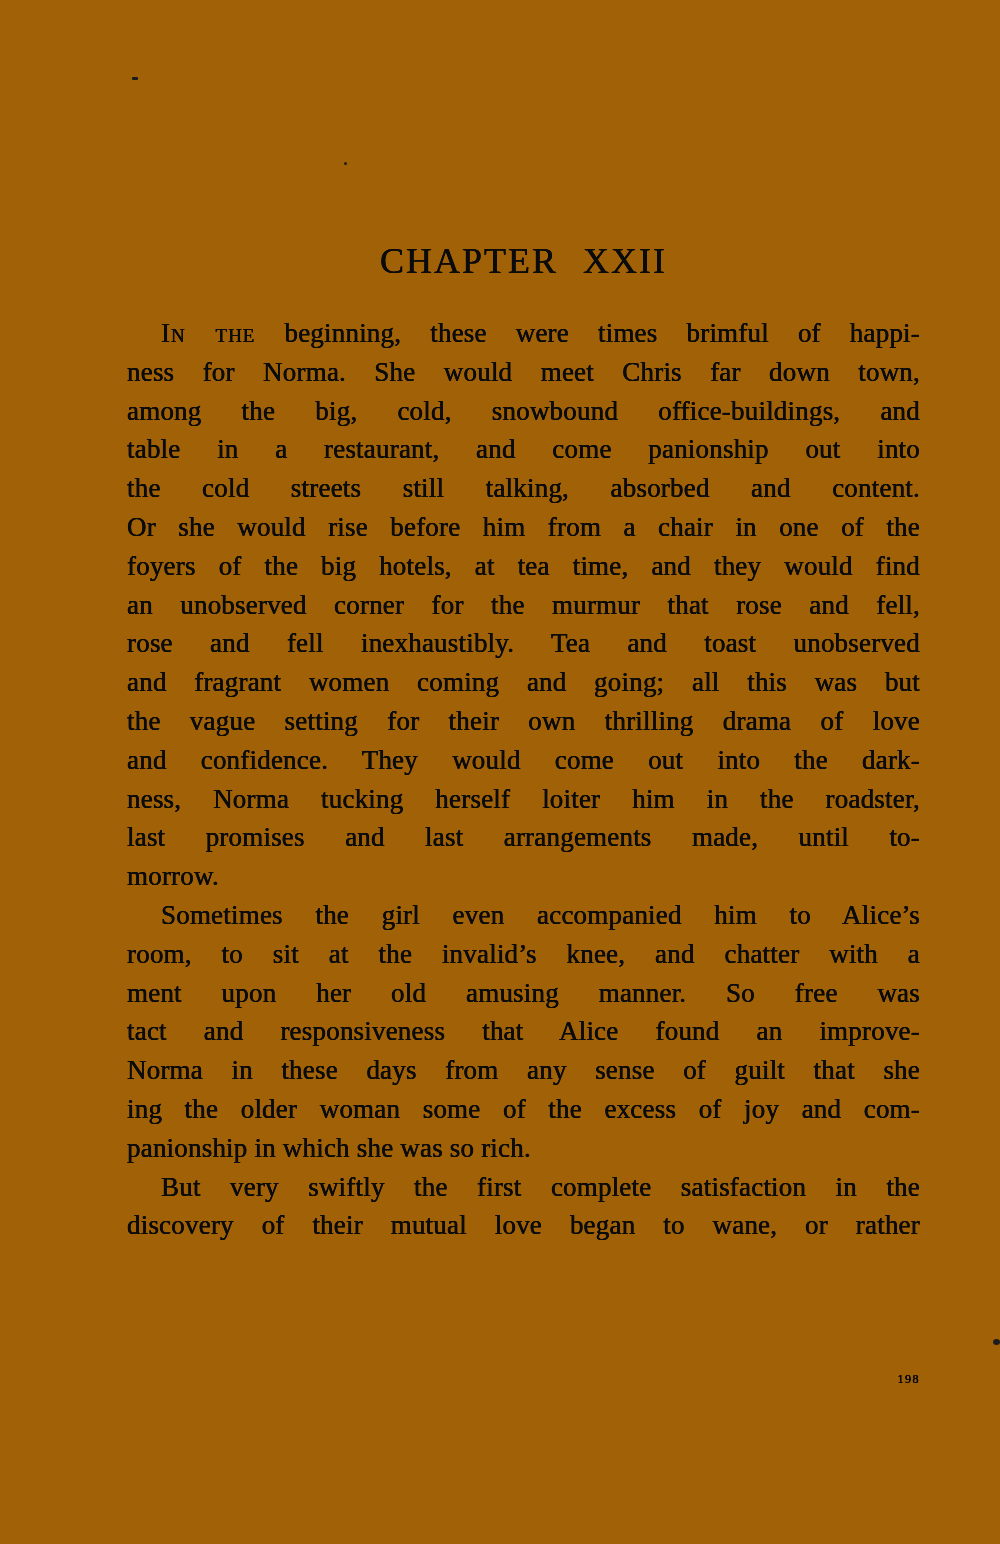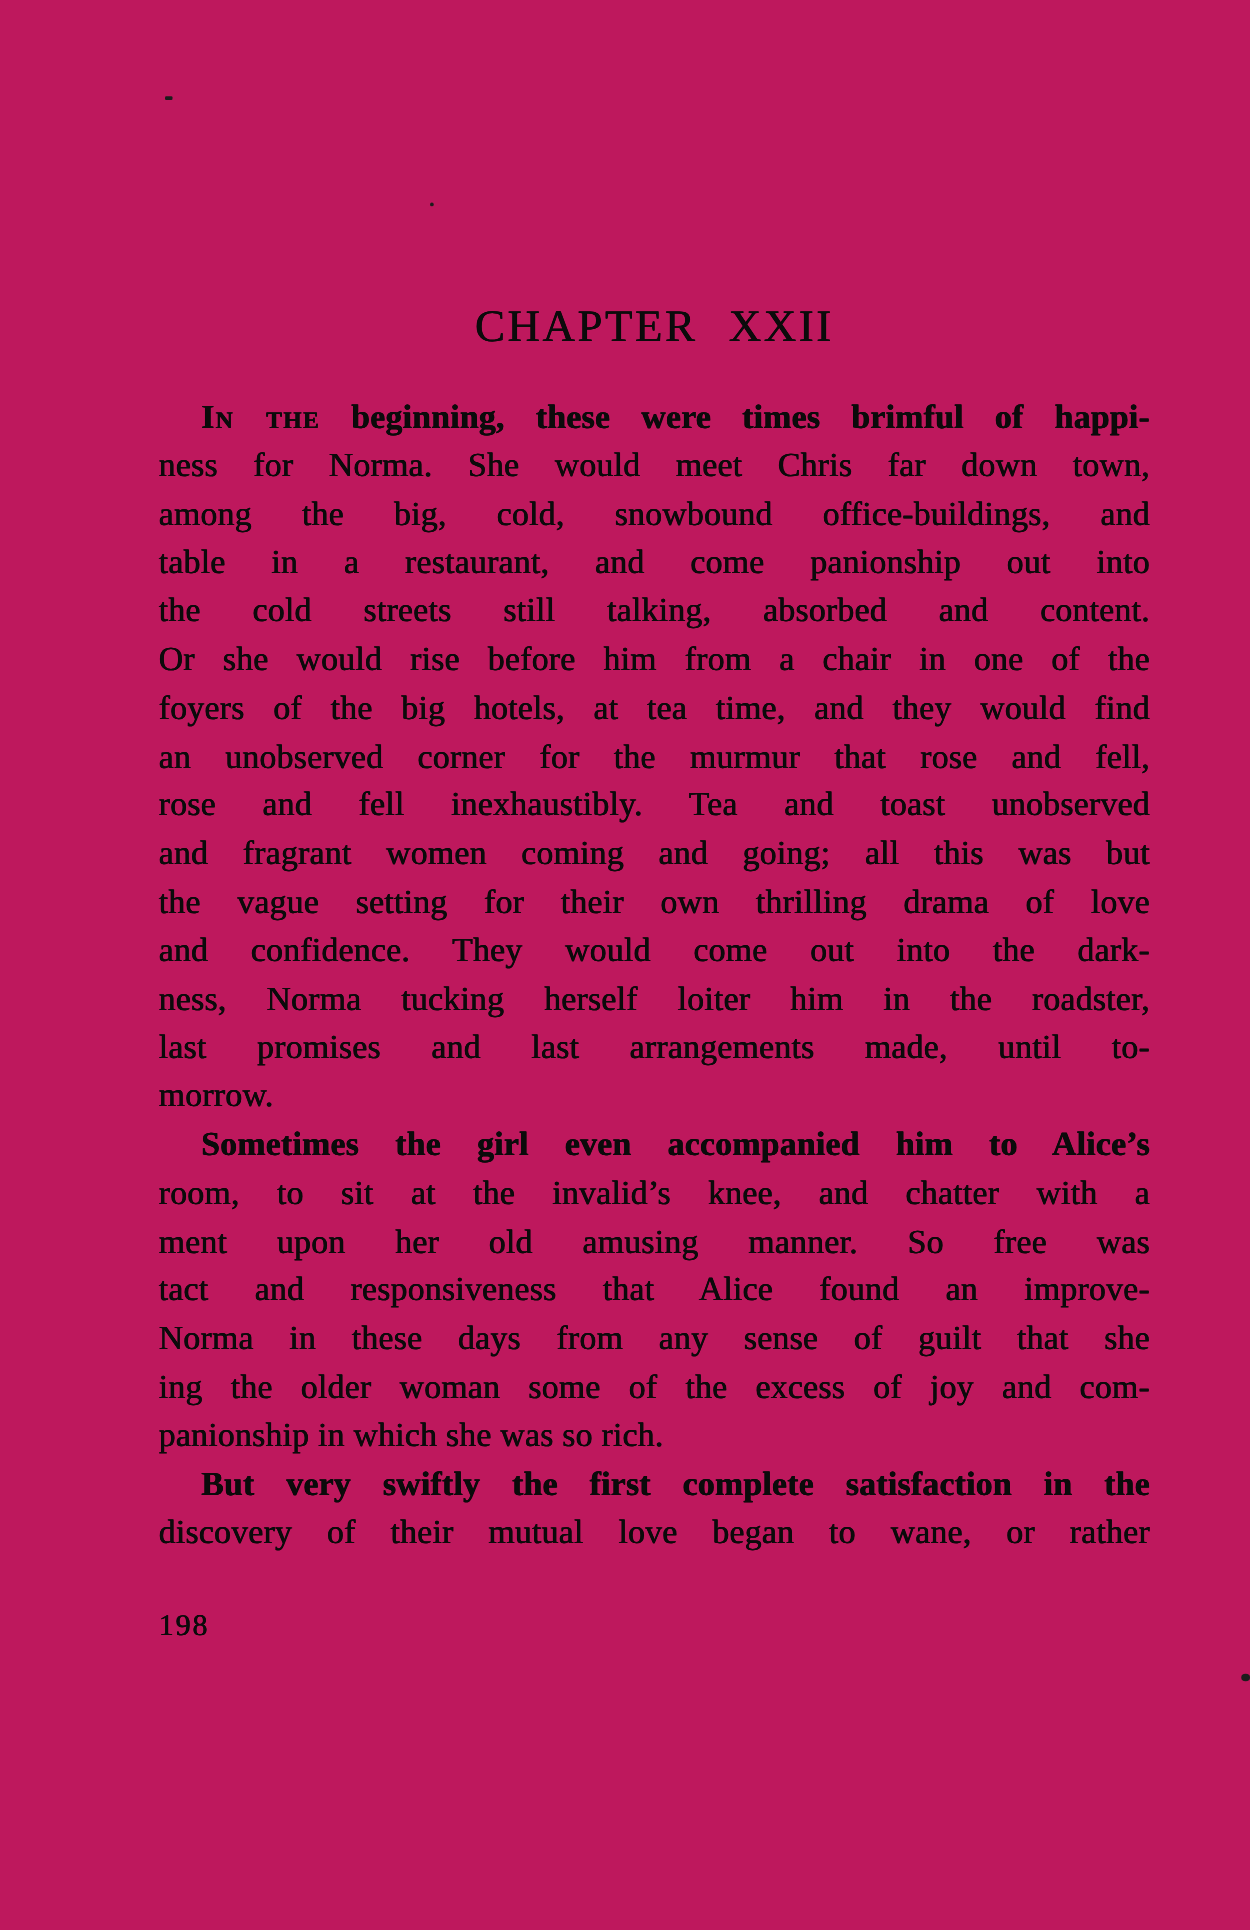--- a/index.html
+++ b/index.html
@@ -1,20 +1,20 @@
 <!DOCTYPE html>
 <html><head>
 <meta charset="utf-8">
 <style>
   html, body { margin: 0; padding: 0; background: #ffffff; }
   .page {
     position: relative;
     width: 1000px;
     height: 1544px;
-    background: #be185d;
+    background: #a16207;
     font-family: "Liberation Serif", "DejaVu Serif", serif;
     color: #0b0b0b;
     overflow: hidden;
     text-shadow: 0.25px 0 0 #0b0b0b, -0.25px 0 0 #0b0b0b;
   }
   .heading {
     position: absolute;
     top: 243px;
     left: 127px;
     width: 793px;
@@ -38,29 +38,29 @@
   .para { margin: 0; padding: 0; }
   .line {
     display: block;
     line-height: 38.8px;
     height: 38.8px;
     text-align: justify;
     text-align-last: justify;
     white-space: normal;
   }
   .line.last { text-align-last: left; }
-  .line.indent { text-indent: 34px; font-weight: bold; }
+  .line.indent { text-indent: 34px; }
   .smallcaps { font-variant: small-caps; letter-spacing: 1px; }
   .page-number {
     position: absolute;
-    top: 1289px;
+    top: 1367px;
     left: 127px;
     width: 793px;
-    text-align: left;
-    font-size: 24px;
+    text-align: right;
+    font-size: 12px;
     letter-spacing: 1.5px;
     line-height: 24px;
   }
   .speck { position: absolute; background: #1c1c1c; }
   .speck-1 { left: 132px; top: 77px;  width: 6px; height: 3px; border-radius: 1px; }
   .speck-2 { left: 344px; top: 162px; width: 3px; height: 3px; border-radius: 50%; }
   .speck-3 { left: 993px; top: 1339px; width: 7px; height: 6px; border-radius: 50%; }
 </style>
 </head>
 <body>

